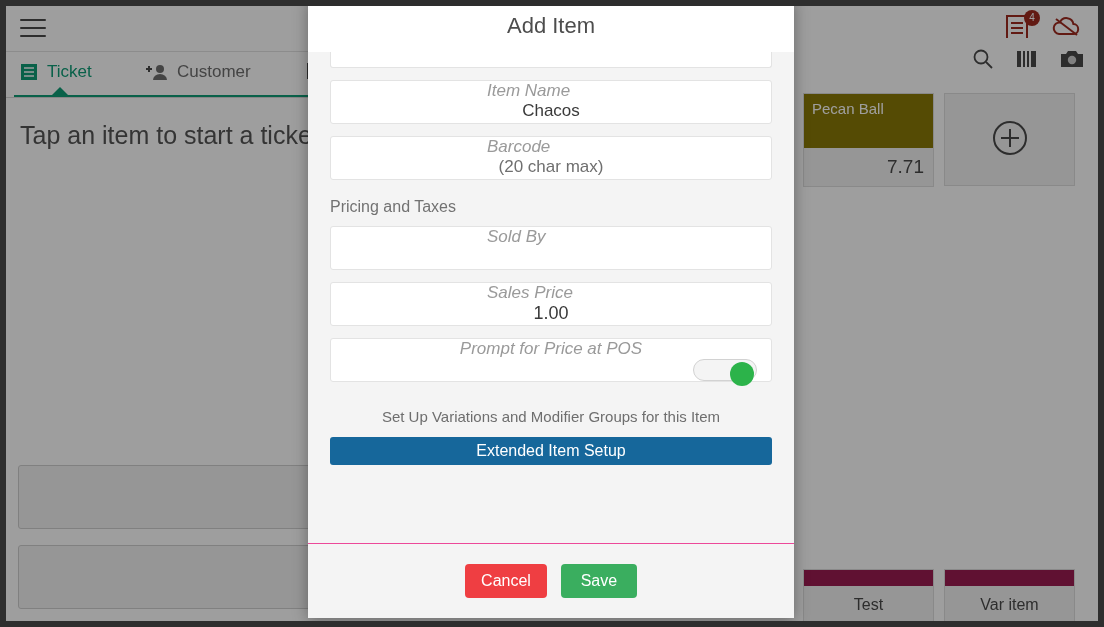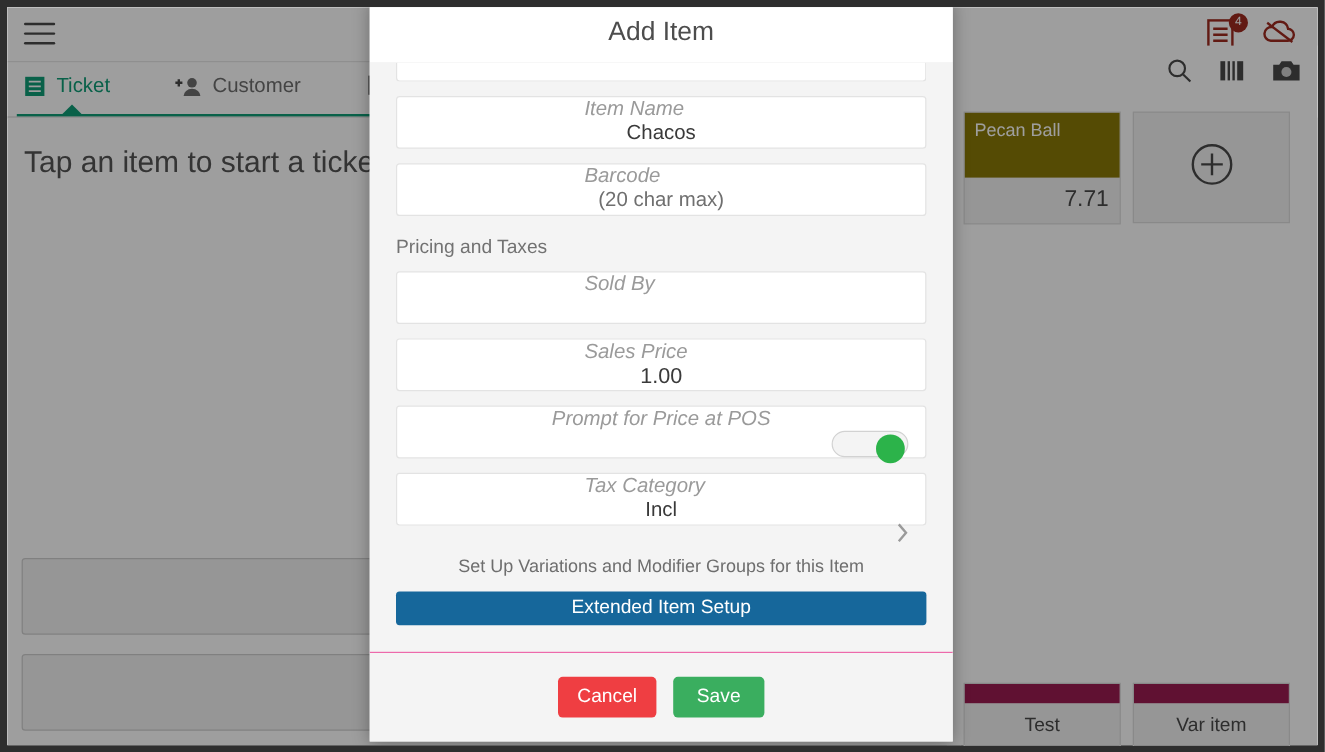--- a/index.html
+++ b/index.html
@@ -542,29 +542,20 @@
         <span class="field-value right">1.00</span>
       </div>
 
       <div class="field">
         <span class="field-label" style="width:auto;">Prompt for Price at POS</span>
         <div class="toggle">
           <div class="knob"></div>
         </div>
       </div>
 
-      <div class="field">
-        <span class="field-label">Tax Category</span>
-        <span class="field-value">Incl</span>
-        <span class="chev">
-          <svg width="10" height="18" viewBox="0 0 10 18">
-            <polyline points="2,2 8,9 2,16" fill="none" stroke="#9a9a9a" stroke-width="2"></polyline>
-          </svg>
-        </span>
-      </div>
 
       <div class="setup-note">Set Up Variations and Modifier Groups for this Item</div>
       <div class="extended-btn">Extended Item Setup</div>
     </div>
 
     <div class="modal-footer">
       <div class="btn btn-cancel">Cancel</div>
       <div class="btn btn-save">Save</div>
     </div>
   </div>

